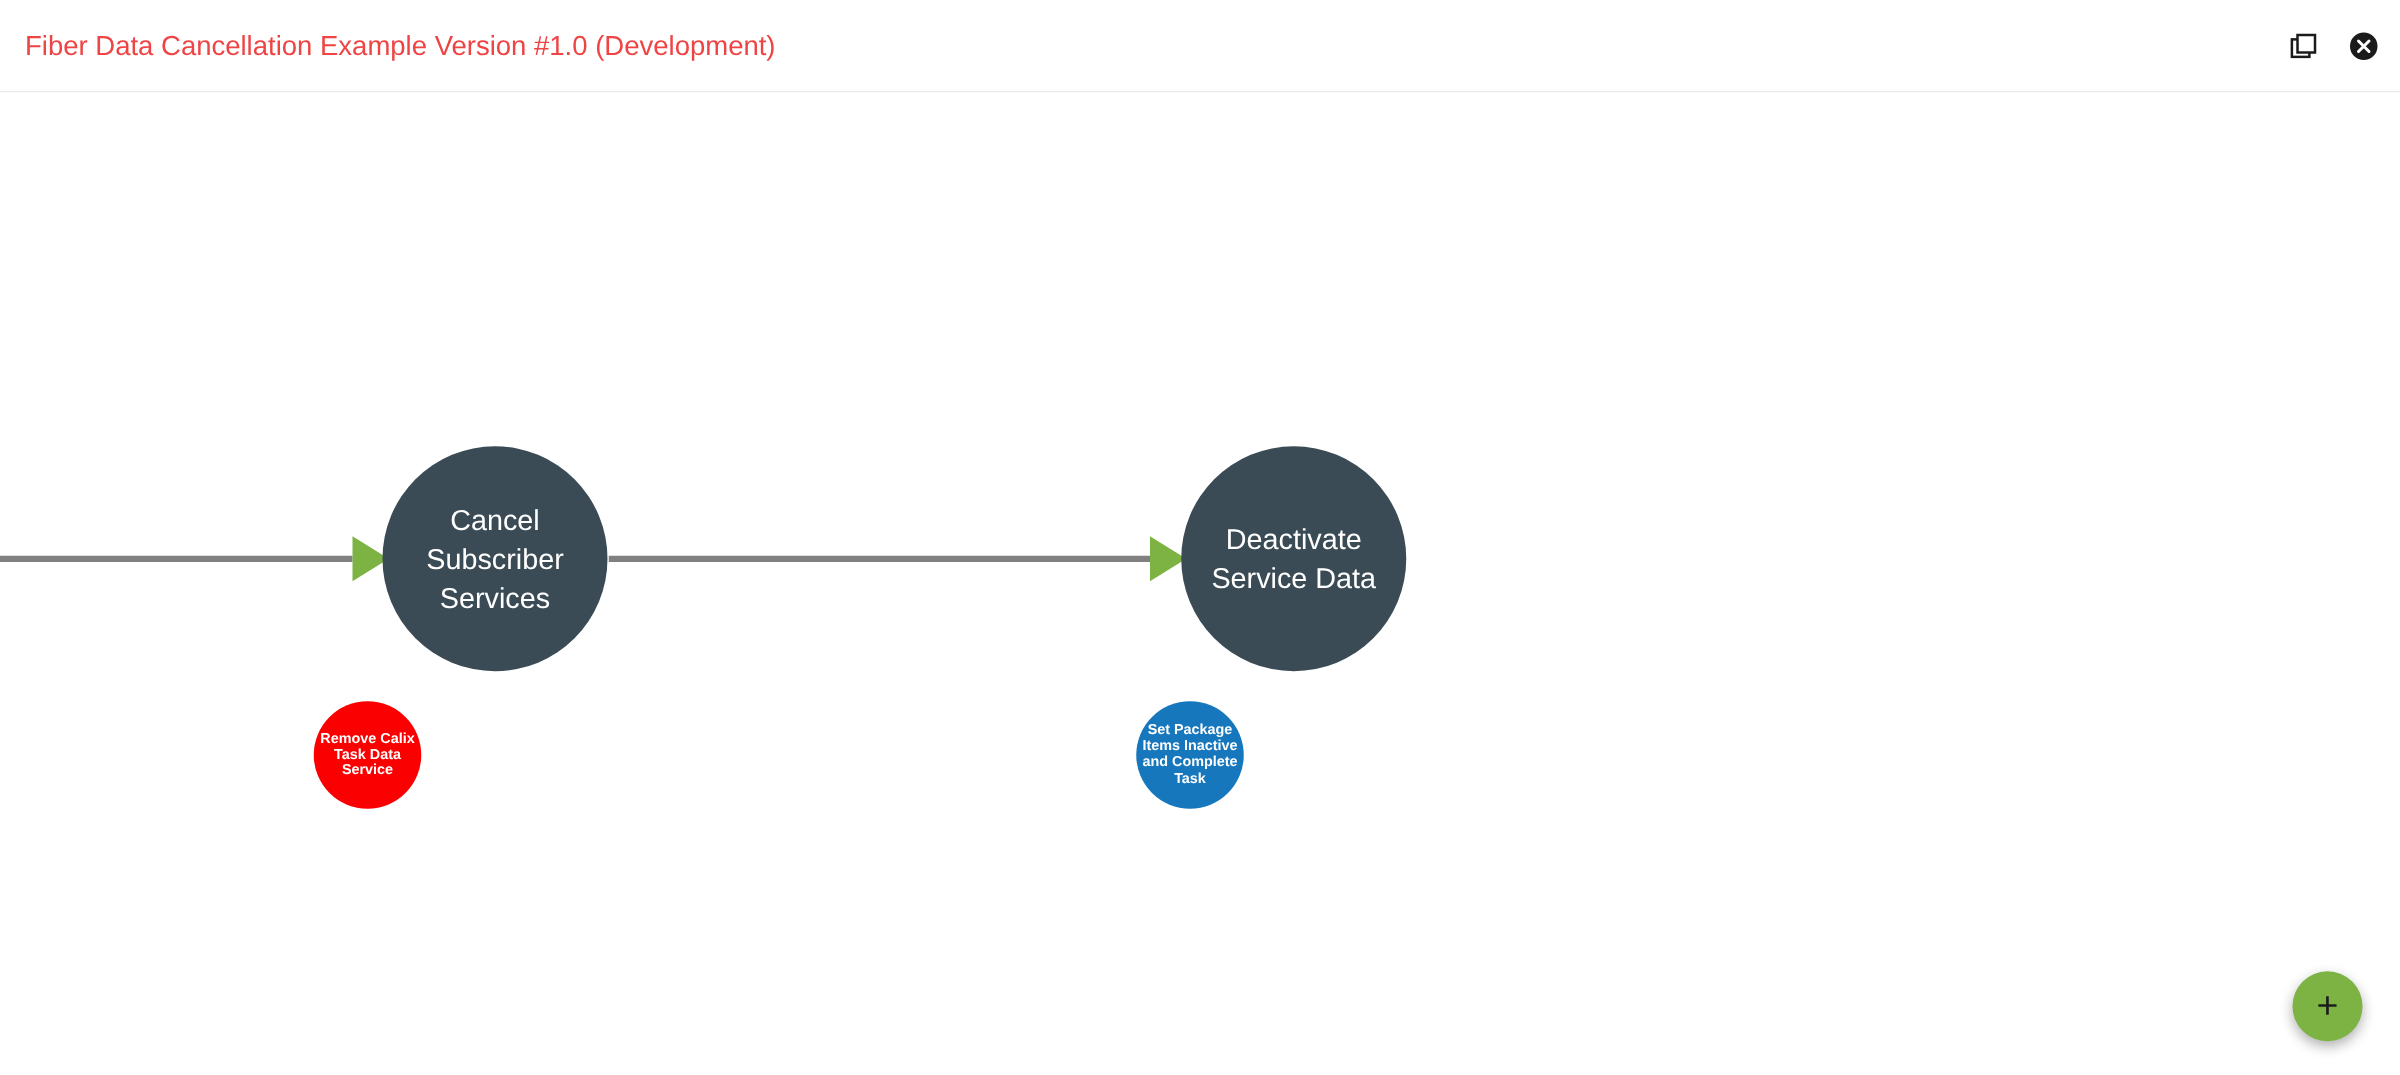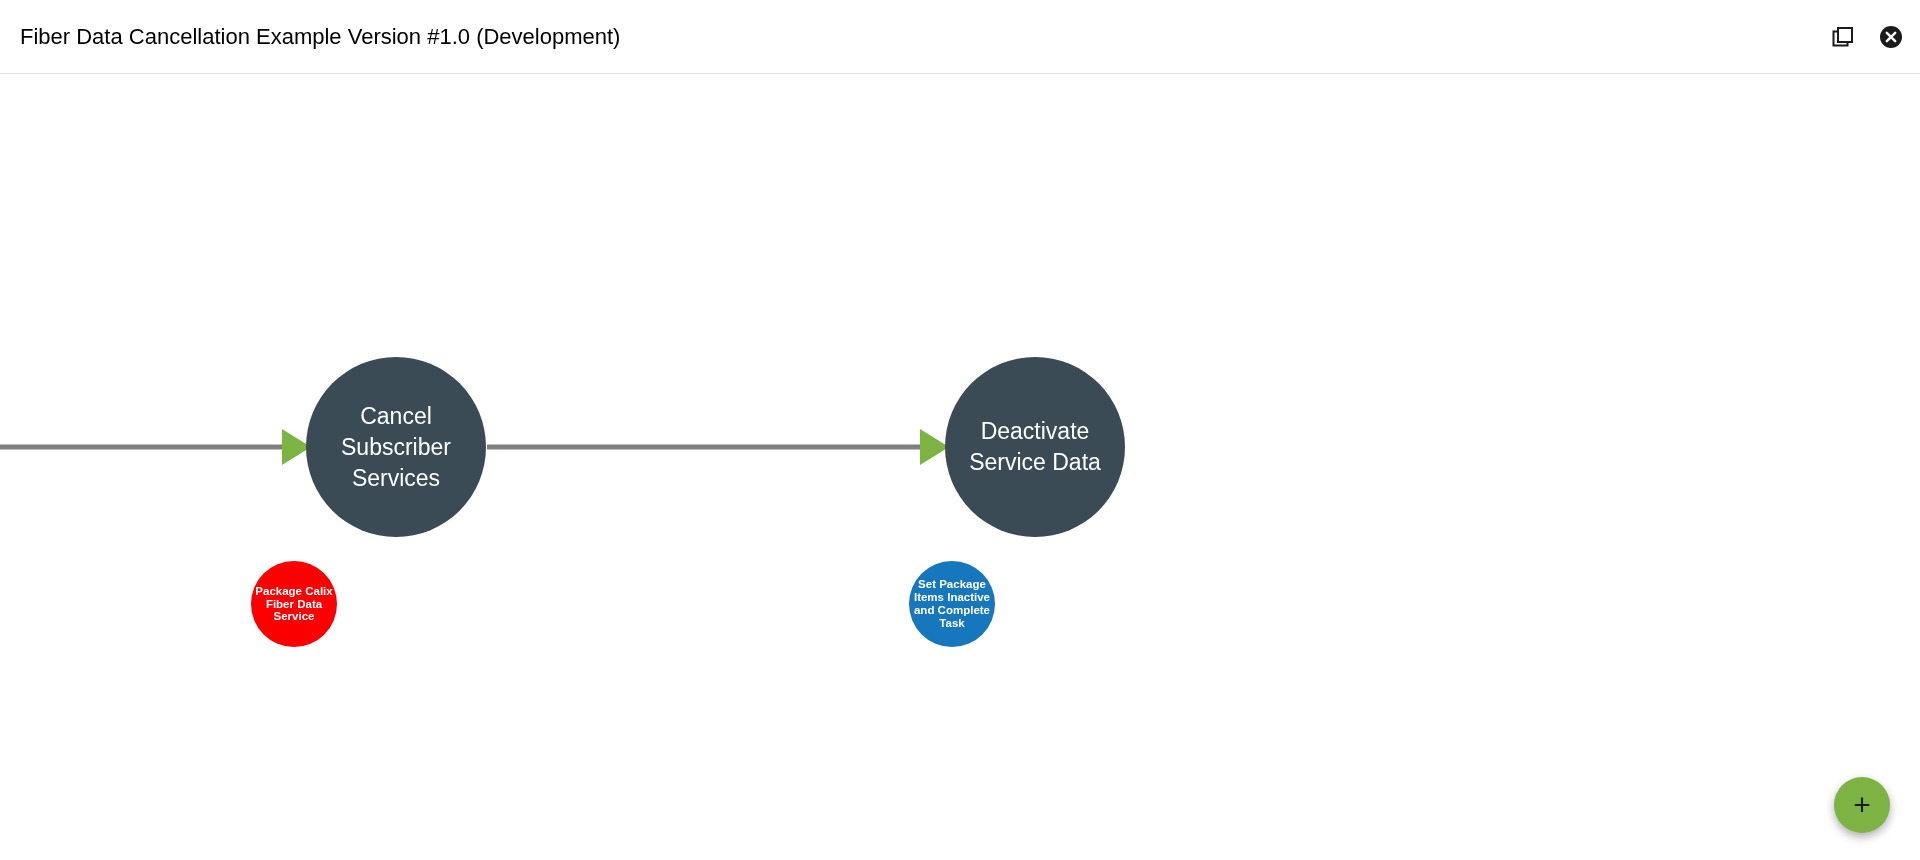--- a/index.html
+++ b/index.html
@@ -26,21 +26,21 @@
     border-bottom: 1px solid #e3e3e3;
     box-sizing: border-box;
   }
   .header-title {
     position: absolute;
     left: 20px;
     top: 0;
     height: 73px;
     line-height: 73px;
     font-size: 22px;
-    color: #000000;
+    color: #ef4444;
     font-weight: 400;
     white-space: nowrap;
   }
   .header-actions {
     position: absolute;
     right: 14px;
     top: 0;
     height: 73px;
     display: flex;
     align-items: center;
@@ -238,21 +238,21 @@
     <polygon points="282,355 311,373 282,391" fill="#7cb342"></polygon>
 
     <line x1="487" y1="373" x2="920" y2="373" stroke="#808080" stroke-width="5"></line>
     <polygon points="920,355 949,373 920,391" fill="#7cb342"></polygon>
   </svg>
 
   <div class="node node-main" style="left:306px; top:283px;text-align:center;">
     <span>Cancel Subscriber Services</span>
   </div>
   <div class="node node-badge badge-red" style="left:251px; top:487px;">
-    <span class="badge-text">Package Calix Fiber Data Service</span>
+    <span class="badge-text">Remove Calix Task Data Service</span>
   </div>
 
   <div class="node node-main" style="left:945px; top:283px;">
     <span>Deactivate Service Data</span>
   </div>
   <div class="node node-badge badge-blue" style="left:888px; top:487px;margin-left:21px;">
     <span class="badge-text">Set Package Items Inactive and Complete Task</span>
   </div>
 
   <div class="fab">

